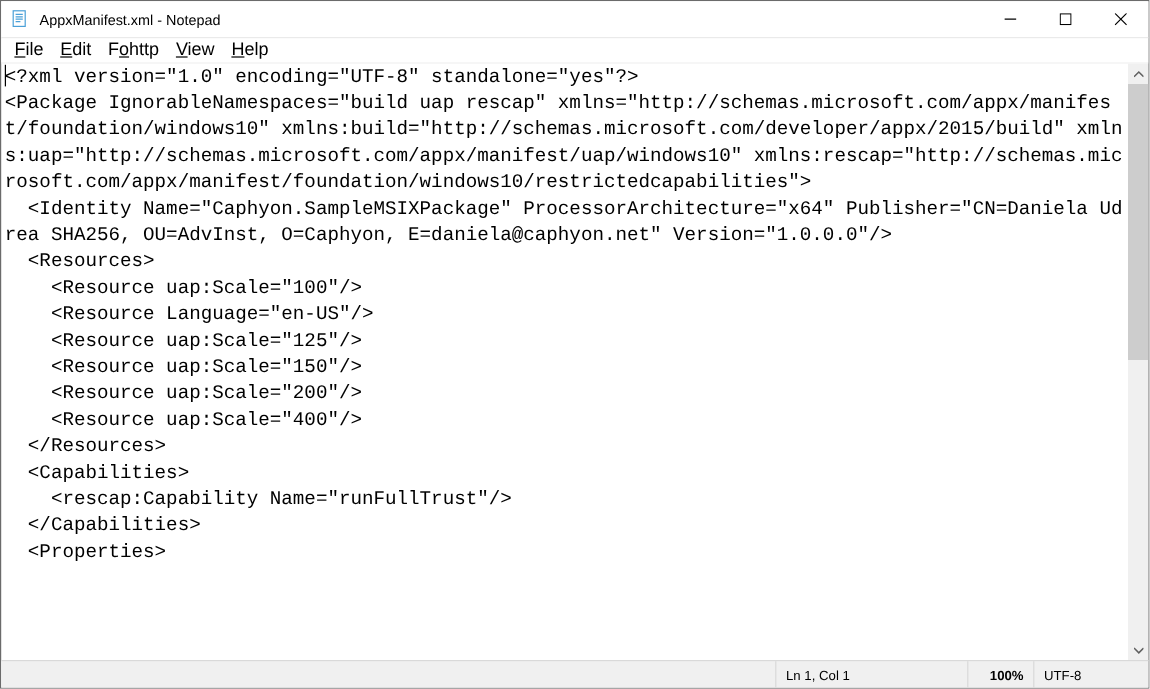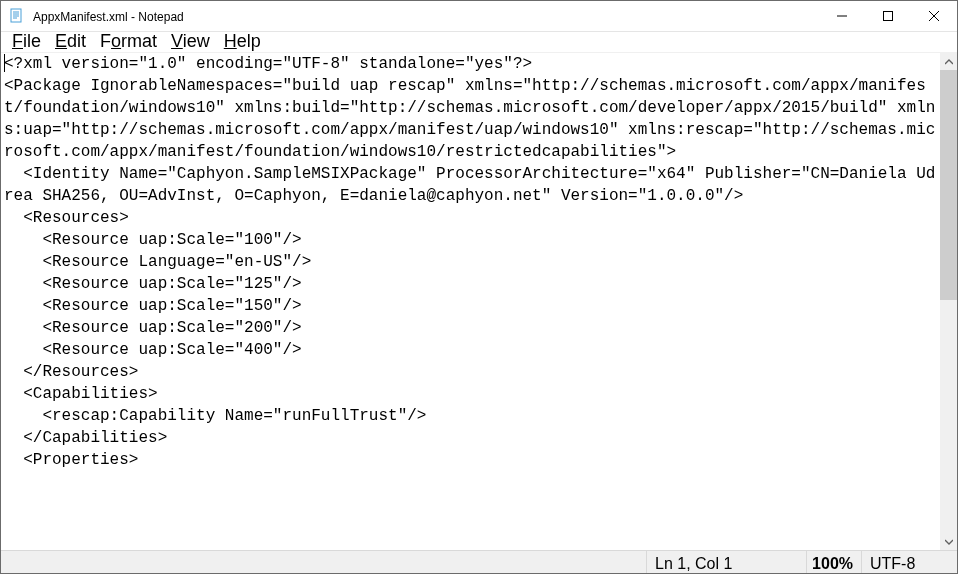--- a/index.html
+++ b/index.html
@@ -40,21 +40,21 @@
     width: 46px; height: 100%;
     display: flex; align-items: center; justify-content: center;
     color: #000;
   }
   .winbtn svg { width: 10px; height: 10px; }
   
   .menubar {
     height: 20px;
     display: flex; align-items: center;
     padding: 0 4px;
-    font-size: 18px;
+    font-size: 15px;
     background: #fff;
   }
   .menuitem {
     padding: 1px 7px 2px 7px;
     cursor: default;
   }
   .menuitem .ul { text-decoration: underline; }
   
   .editor-wrap {
     flex: 1;
@@ -100,21 +100,21 @@
     position: absolute; left: 0; right: 0; top: 0;
     height: 230px;
     background: #cdcdcd;
   }
   
   .statusbar {
     height: 23px;
     background: #f0f0f0;
     border-top: 1px solid #d9d9d9;
     display: flex;
-    font-size: 16px;
+    font-size: 11px;
     color: #000;
   }
   .statusbar .cell {
     border-right: 1px solid #d9d9d9;
     padding: 3px 8px 0 8px;
     display: flex; align-items: center;
   }
   .statusbar .spacer { flex: 1; border-right: 1px solid #d9d9d9; }
   .cell.lncol { width: 160px; }
   .cell.zoom { width: 55px; justify-content: flex-end; font-weight: bold; }
@@ -153,21 +153,21 @@
             <line x1="0" y1="0" x2="10" y2="10" stroke="currentColor" stroke-width="1"></line>
             <line x1="10" y1="0" x2="0" y2="10" stroke="currentColor" stroke-width="1"></line>
           </svg>
       </div>
     </div>
   </div>
 
   <div class="menubar">
     <span class="menuitem"><span></span><span class="ul">F</span><span>ile</span></span>
     <span class="menuitem"><span></span><span class="ul">E</span><span>dit</span></span>
-    <span class="menuitem"><span>F</span><span class="ul">o</span><span>rmat</span></span>
+    <span class="menuitem"><span>F</span><span class="ul">o</span><span>http</span></span>
     <span class="menuitem"><span></span><span class="ul">V</span><span>iew</span></span>
     <span class="menuitem"><span></span><span class="ul">H</span><span>elp</span></span>
   </div>
 
   <div class="editor-wrap">
     <div class="editor">&lt;?xml version="1.0" encoding="UTF-8" standalone="yes"?&gt;
 &lt;Package IgnorableNamespaces="build uap rescap" xmlns="http://schemas.microsoft.com/appx/manifest/foundation/windows10" xmlns:build="http://schemas.microsoft.com/developer/appx/2015/build" xmlns:uap="http://schemas.microsoft.com/appx/manifest/uap/windows10" xmlns:rescap="http://schemas.microsoft.com/appx/manifest/foundation/windows10/restrictedcapabilities"&gt;
   &lt;Identity Name="Caphyon.SampleMSIXPackage" ProcessorArchitecture="x64" Publisher="CN=Daniela Udrea SHA256, OU=AdvInst, O=Caphyon, E=daniela@caphyon.net" Version="1.0.0.0"/&gt;
   &lt;Resources&gt;
     &lt;Resource uap:Scale="100"/&gt;

